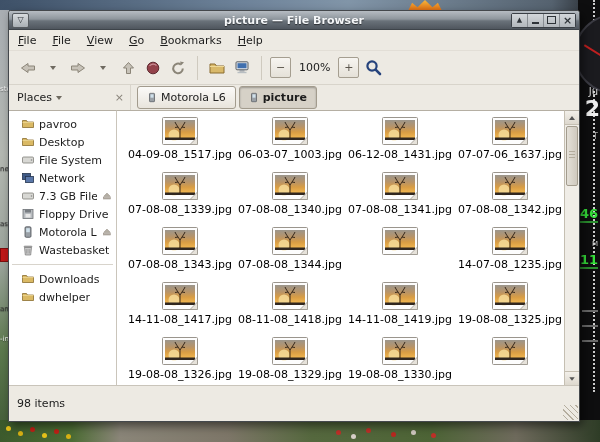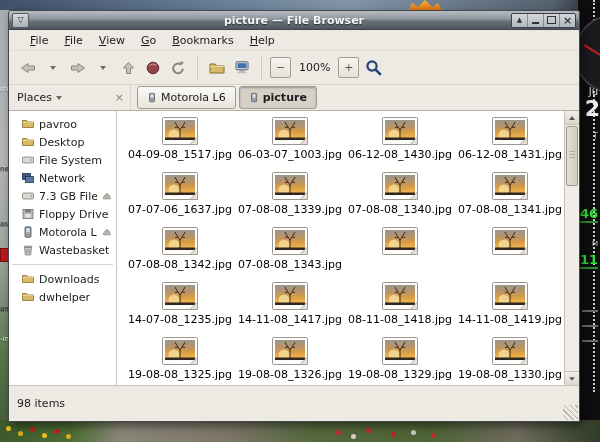--- a/index.html
+++ b/index.html
@@ -52,21 +52,21 @@
        text-shadow:0 1px 1px rgba(0,0,0,.55);}
   .win-controls{margin-left:auto;display:flex;z-index:1;background:#b9bec3;border:1px solid #3a3f45;border-radius:2px;}
   .wc-btn{width:15px;height:13px;display:flex;align-items:center;justify-content:center;
        background:linear-gradient(#d3d7da,#b2b7bc);border-right:1px solid #888d92;
        font-size:7px;color:#2e3338;font-weight:bold;}
   .wc-btn:last-child{border-right:none;}
   .wc-min-bar{width:7px;height:2px;background:#2e3338;margin-top:6px;}
   .wc-max-box{width:7px;height:6px;border:1.5px solid #2e3338;}
   .wc-close{font-size:11px;}
 
-  .menubar{height:20px;flex:0 0 20px;display:flex;align-items:center;padding:0 14px;gap:2px;
+  .menubar{height:20px;flex:0 0 20px;display:flex;align-items:center;padding:0 2px;gap:2px;
        background:#edeae3;border-bottom:1px solid #e2ded6;}
   .menu-item{padding:2px 7px;font-size:11px;color:#1c1c1c;}
   .mi-label{display:inline-block;}
   .mi-label::first-letter{text-decoration:underline;}
 
   .toolbar{height:33px;flex:0 0 33px;display:flex;align-items:center;padding:0 8px;gap:3px;
        background:#edeae3;border-bottom:1px solid #d8d4cb;}
   .tb-btn{height:26px;min-width:22px;display:flex;align-items:center;justify-content:center;border-radius:3px;}
   .dd-tri{width:0;height:0;border-left:3.5px solid transparent;border-right:3.5px solid transparent;
        border-top:4px solid #6f6a60;}
@@ -436,26 +436,20 @@
           <div class="file-item">
     <svg class="thumb" viewBox="0 0 36 28">
               <use href="#thumb-art"></use>
             </svg>
     <div class="file-label">06-03-07_1003.jpg</div>
   </div>
           <div class="file-item">
     <svg class="thumb" viewBox="0 0 36 28">
               <use href="#thumb-art"></use>
             </svg>
-    <div class="file-label">06-12-08_1430.jpg</div>
-  </div>
-          <div class="file-item">
-    <svg class="thumb" viewBox="0 0 36 28">
-              <use href="#thumb-art"></use>
-            </svg>
     <div class="file-label">06-12-08_1431.jpg</div>
   </div>
           <div class="file-item">
     <svg class="thumb" viewBox="0 0 36 28">
               <use href="#thumb-art"></use>
             </svg>
     <div class="file-label">07-07-06_1637.jpg</div>
   </div>
           <div class="file-item">
     <svg class="thumb" viewBox="0 0 36 28">
@@ -484,20 +478,21 @@
           <div class="file-item">
     <svg class="thumb" viewBox="0 0 36 28">
               <use href="#thumb-art"></use>
             </svg>
     <div class="file-label">07-08-08_1343.jpg</div>
   </div>
           <div class="file-item">
     <svg class="thumb" viewBox="0 0 36 28">
               <use href="#thumb-art"></use>
             </svg>
+    <div class="file-label">07-08-08_1344.jpg</div>
   </div>
           <div class="file-item">
     <svg class="thumb" viewBox="0 0 36 28">
               <use href="#thumb-art"></use>
             </svg>
   </div>
           <div class="file-item">
     <svg class="thumb" viewBox="0 0 36 28">
               <use href="#thumb-art"></use>
             </svg>

